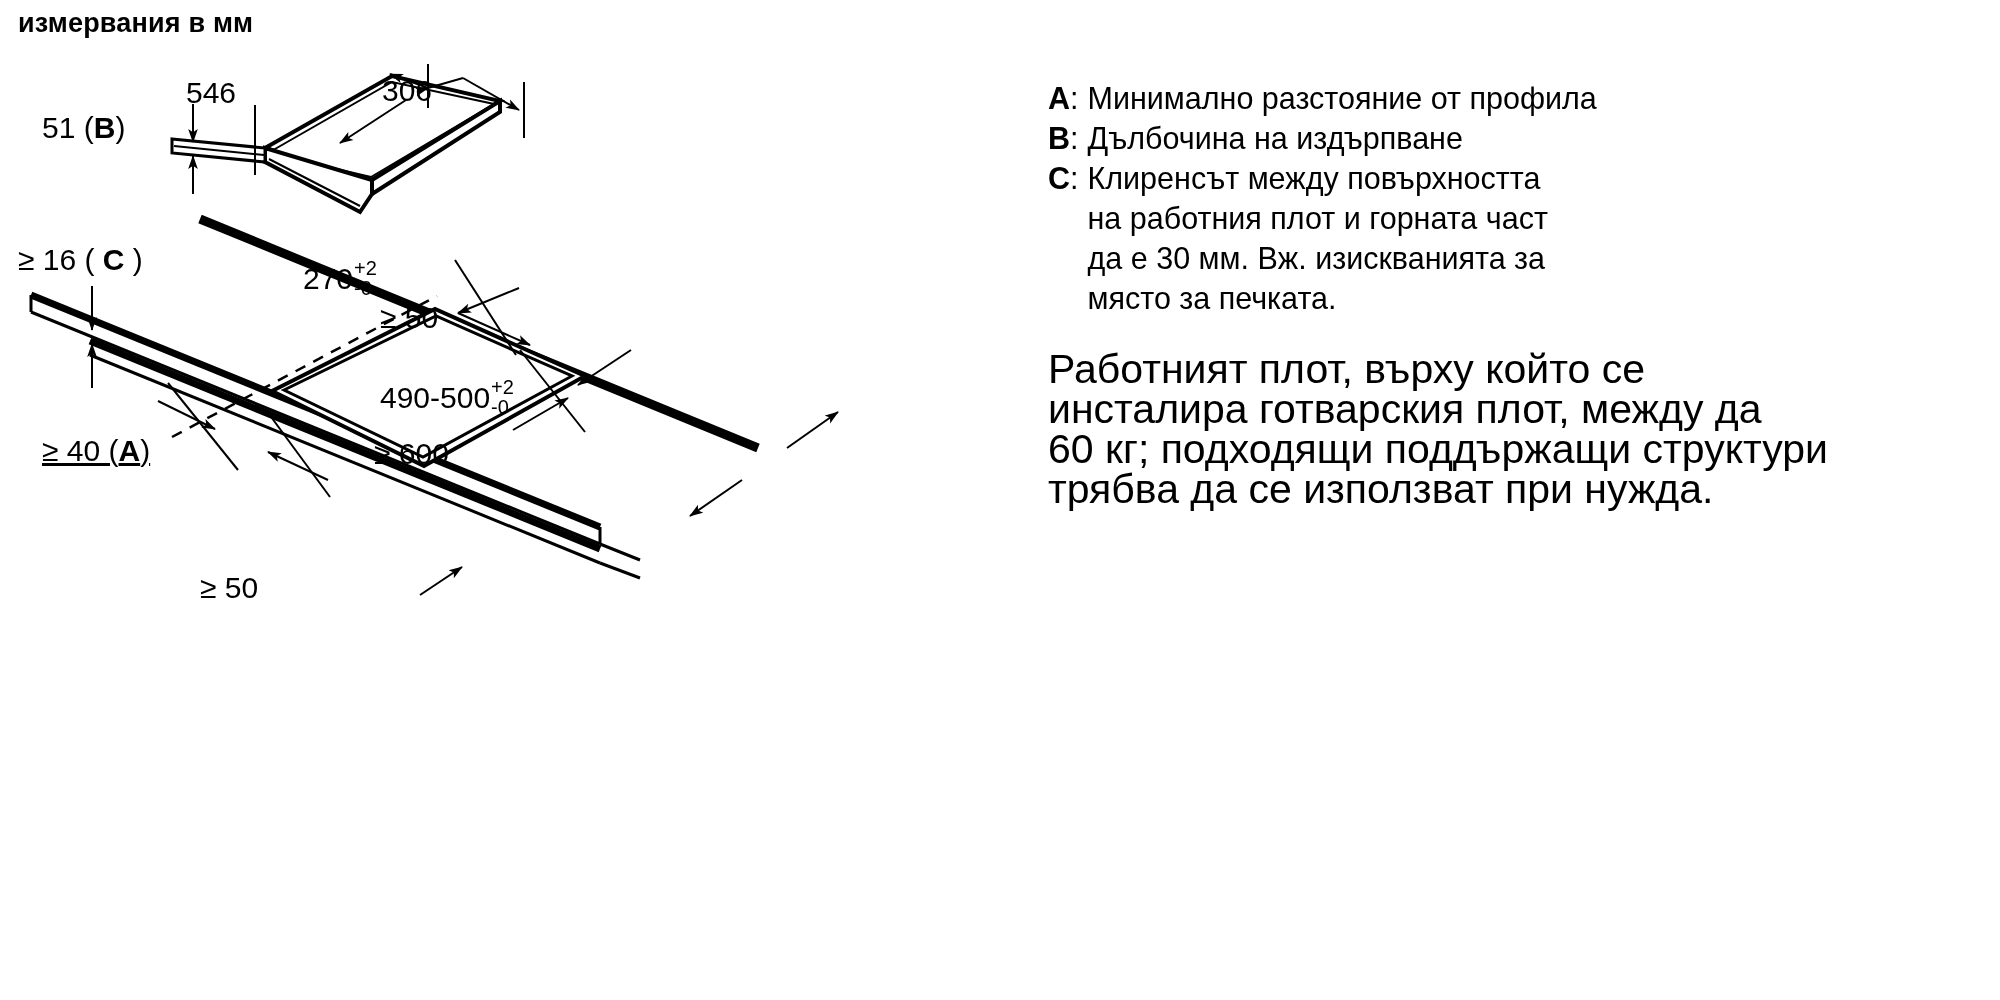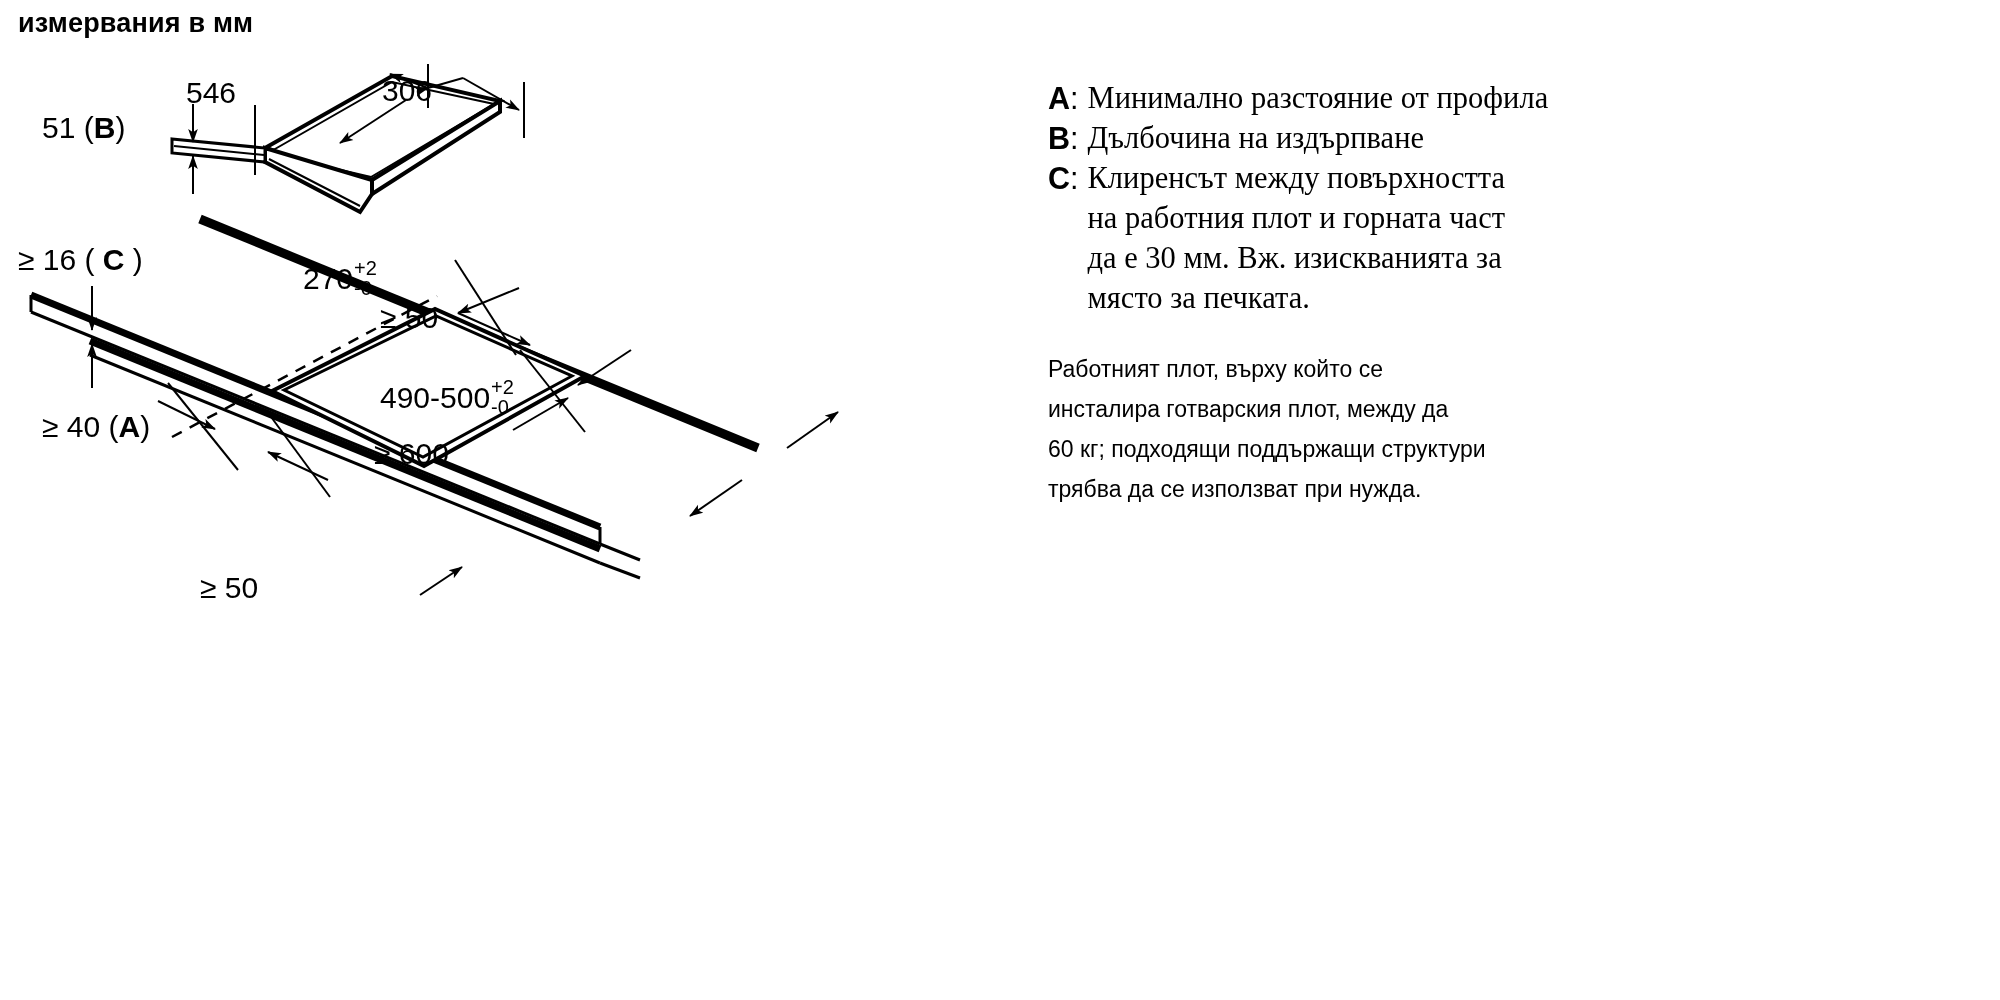--- a/index.html
+++ b/index.html
@@ -91,29 +91,28 @@
     font-weight: bold;
     flex: 0 0 auto;
     min-width: 20px;
   }
   .legend-colon {
     flex: 0 0 auto;
     padding-right: 9px;
   }
   .legend-text {
     flex: 1 1 auto;
-    font-family: Liberation Serif, serif;
   }
   .legend-text .l {
     display: block;
     white-space: nowrap;
   }
   #notes-block {
     margin-top: 31px;
-    font-size: 23px;
+    font-size: 41px;
     line-height: 40px;
   }
   #notes-block .l {
     display: block;
     white-space: nowrap;
   }
 </style>
 </head>
 <body>
 
@@ -248,21 +247,21 @@
     <div class="dim" style="left:303px; top:264px;"><span>270</span><span class="tol"><span class="plus">+2</span><span class="minus">-0</span></span></div>
 
     <div class="dim" style="left:380px; top:383px;"><span>490-500</span><span class="tol"><span class="plus">+2</span><span class="minus">-0</span></span></div>
 
     <div class="dim" style="left:380px; top:303px;">≥ 50</div>
 
     <div class="dim" style="left:200px; top:573px;">≥ 50</div>
 
     <div class="dim" style="left:374px; top:439px;">≥ 600</div>
 
-    <div class="dim" style="left:42px; top:412px;">≥ 40 (<b>A</b>)</div>
+    <div class="dim" style="left:42px; top:436px;text-decoration:underline;">≥ 40 (<b>A</b>)</div>
   </div>
 
   <div id="text-panel">
 
     <div class="legend-row">
       <span class="legend-key">A</span>
       <span class="legend-colon">:</span>
       <span class="legend-text">
         <span class="l">Минимално разстояние от профила</span>
       </span>

